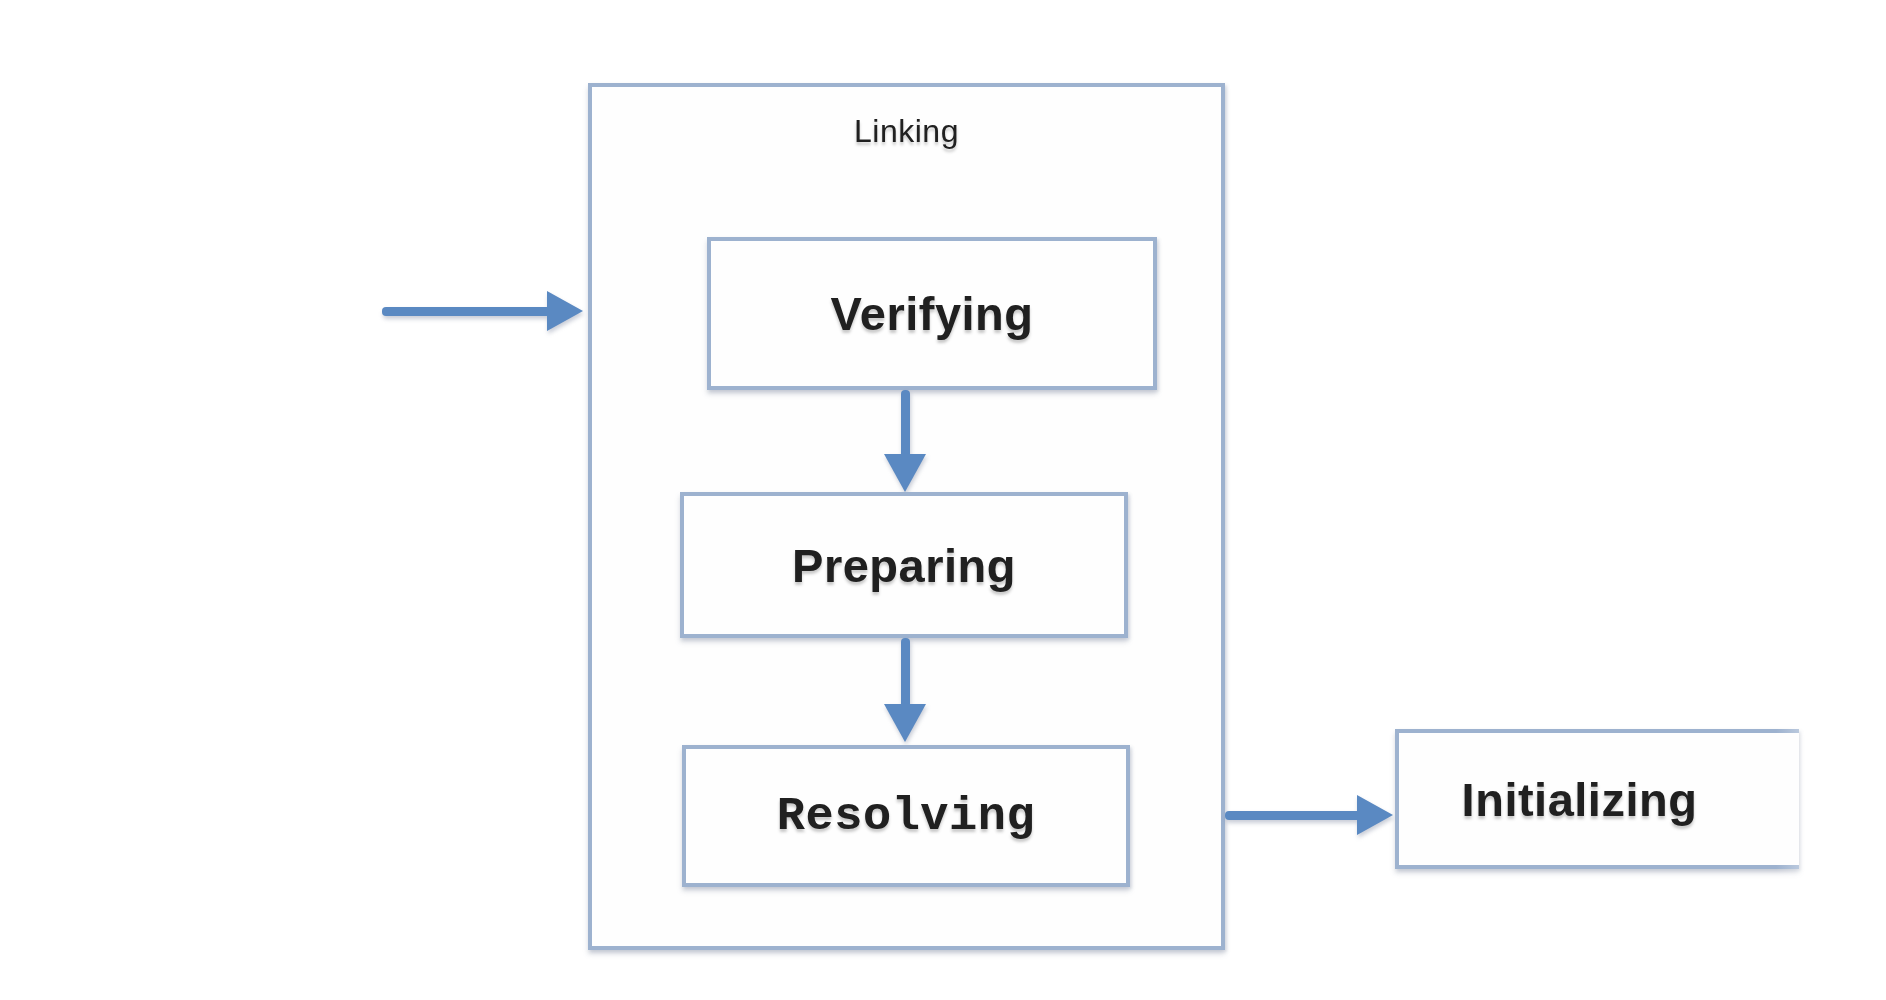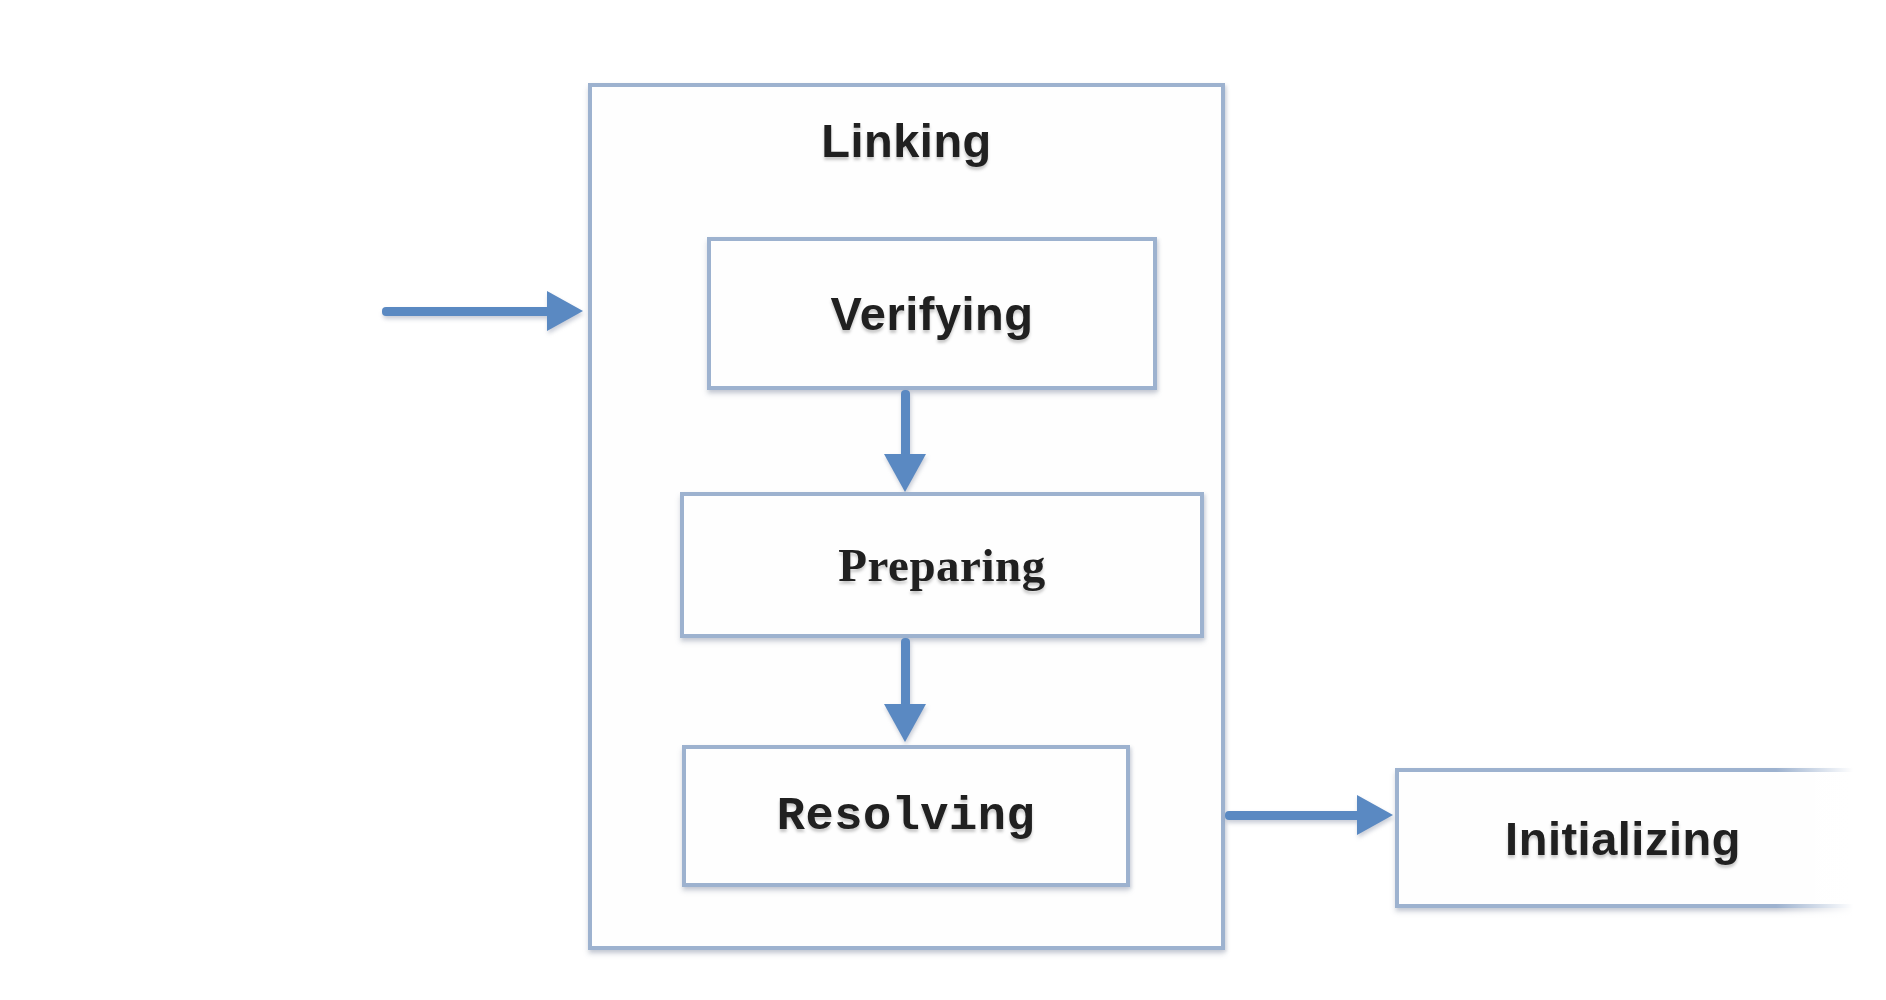--- a/index.html
+++ b/index.html
@@ -33,22 +33,22 @@
     color: var(--text, #202020);
     text-shadow: 0 3px 3px rgba(40, 40, 40, 0.25);
     white-space: nowrap;
   }
   .group-title {
     position: absolute;
     top: 26px;
     left: 0;
     width: 100%;
     text-align: center;
-    font-size: 47px;
-    font-weight: 700;
+    font-size: 32px;
+    font-weight: 400;
     letter-spacing: 0.5px;
     color: var(--text, #202020);
     text-shadow: 0 3px 3px rgba(40, 40, 40, 0.25);
   }
   
   .arrow { position: absolute; filter: drop-shadow(1px 3px 2px rgba(100, 112, 140, 0.35)); }
   .arrow .shaft { position: absolute; background: var(--arrow, #5a89c2); border-radius: 4px; }
   .arrow .head  { position: absolute; width: 0; height: 0; }
   .arrow.right .shaft { top: 16px; left: 0; height: 9px; }
   .arrow.right .head {
@@ -66,37 +66,37 @@
   }
   
   #arrow-load-link { left: 382px; top: 291px; width: 201px; height: 40px; }
   #arrow-load-link .shaft { width: 172px; }
   #arrow-load-link .head  { left: 165px; }
 
   #linking-group { left: 588px; top: 83px; width: 637px; height: 867px; }
 
   #node-loading    { left: 37px;  top: 237px; width: 345px; height: 143px; }
   #node-verifying  { left: 680px; top: 237px; width: 450px; height: 153px; margin-left: 27px; }
-  #node-preparing  { left: 680px; top: 492px; width: 524px; height: 146px; font-family: Liberation Serif, serif; }
+  #node-preparing  { left: 680px; top: 492px; width: 448px; height: 146px; }
   #node-resolving  { left: 682px; top: 745px; width: 448px; height: 142px; font-family: Liberation Mono, monospace; }
 
   #arrow-verif-prep { left: 884px; top: 390px; width: 42px; height: 103px; }
   #arrow-verif-prep .shaft { height: 70px; }
   #arrow-verif-prep .head  { top: 64px; }
 
   #arrow-prep-resolv { left: 884px; top: 638px; width: 42px; height: 107px; }
   #arrow-prep-resolv .shaft { height: 72px; }
   #arrow-prep-resolv .head  { top: 66px; }
 
   #arrow-link-init { left: 1225px; top: 795px; width: 168px; height: 40px; }
   #arrow-link-init .shaft { width: 140px; }
   #arrow-link-init .head  { left: 132px; }
 
   #node-initializing {
-    left: 1395px; top: 768px; width: 491px; height: 140px;
+    left: 1395px; top: 729px; width: 404px; height: 140px;
     border-right: none;
     padding-right: 45px;
     padding-left: 6px;
   }
   
   .edge-fade {
     position: absolute;
     top: 0; right: 0;
     width: 110px; height: 1000px;
     background: linear-gradient(to right, rgba(255,255,255,0) 0%, #ffffff 70%);

